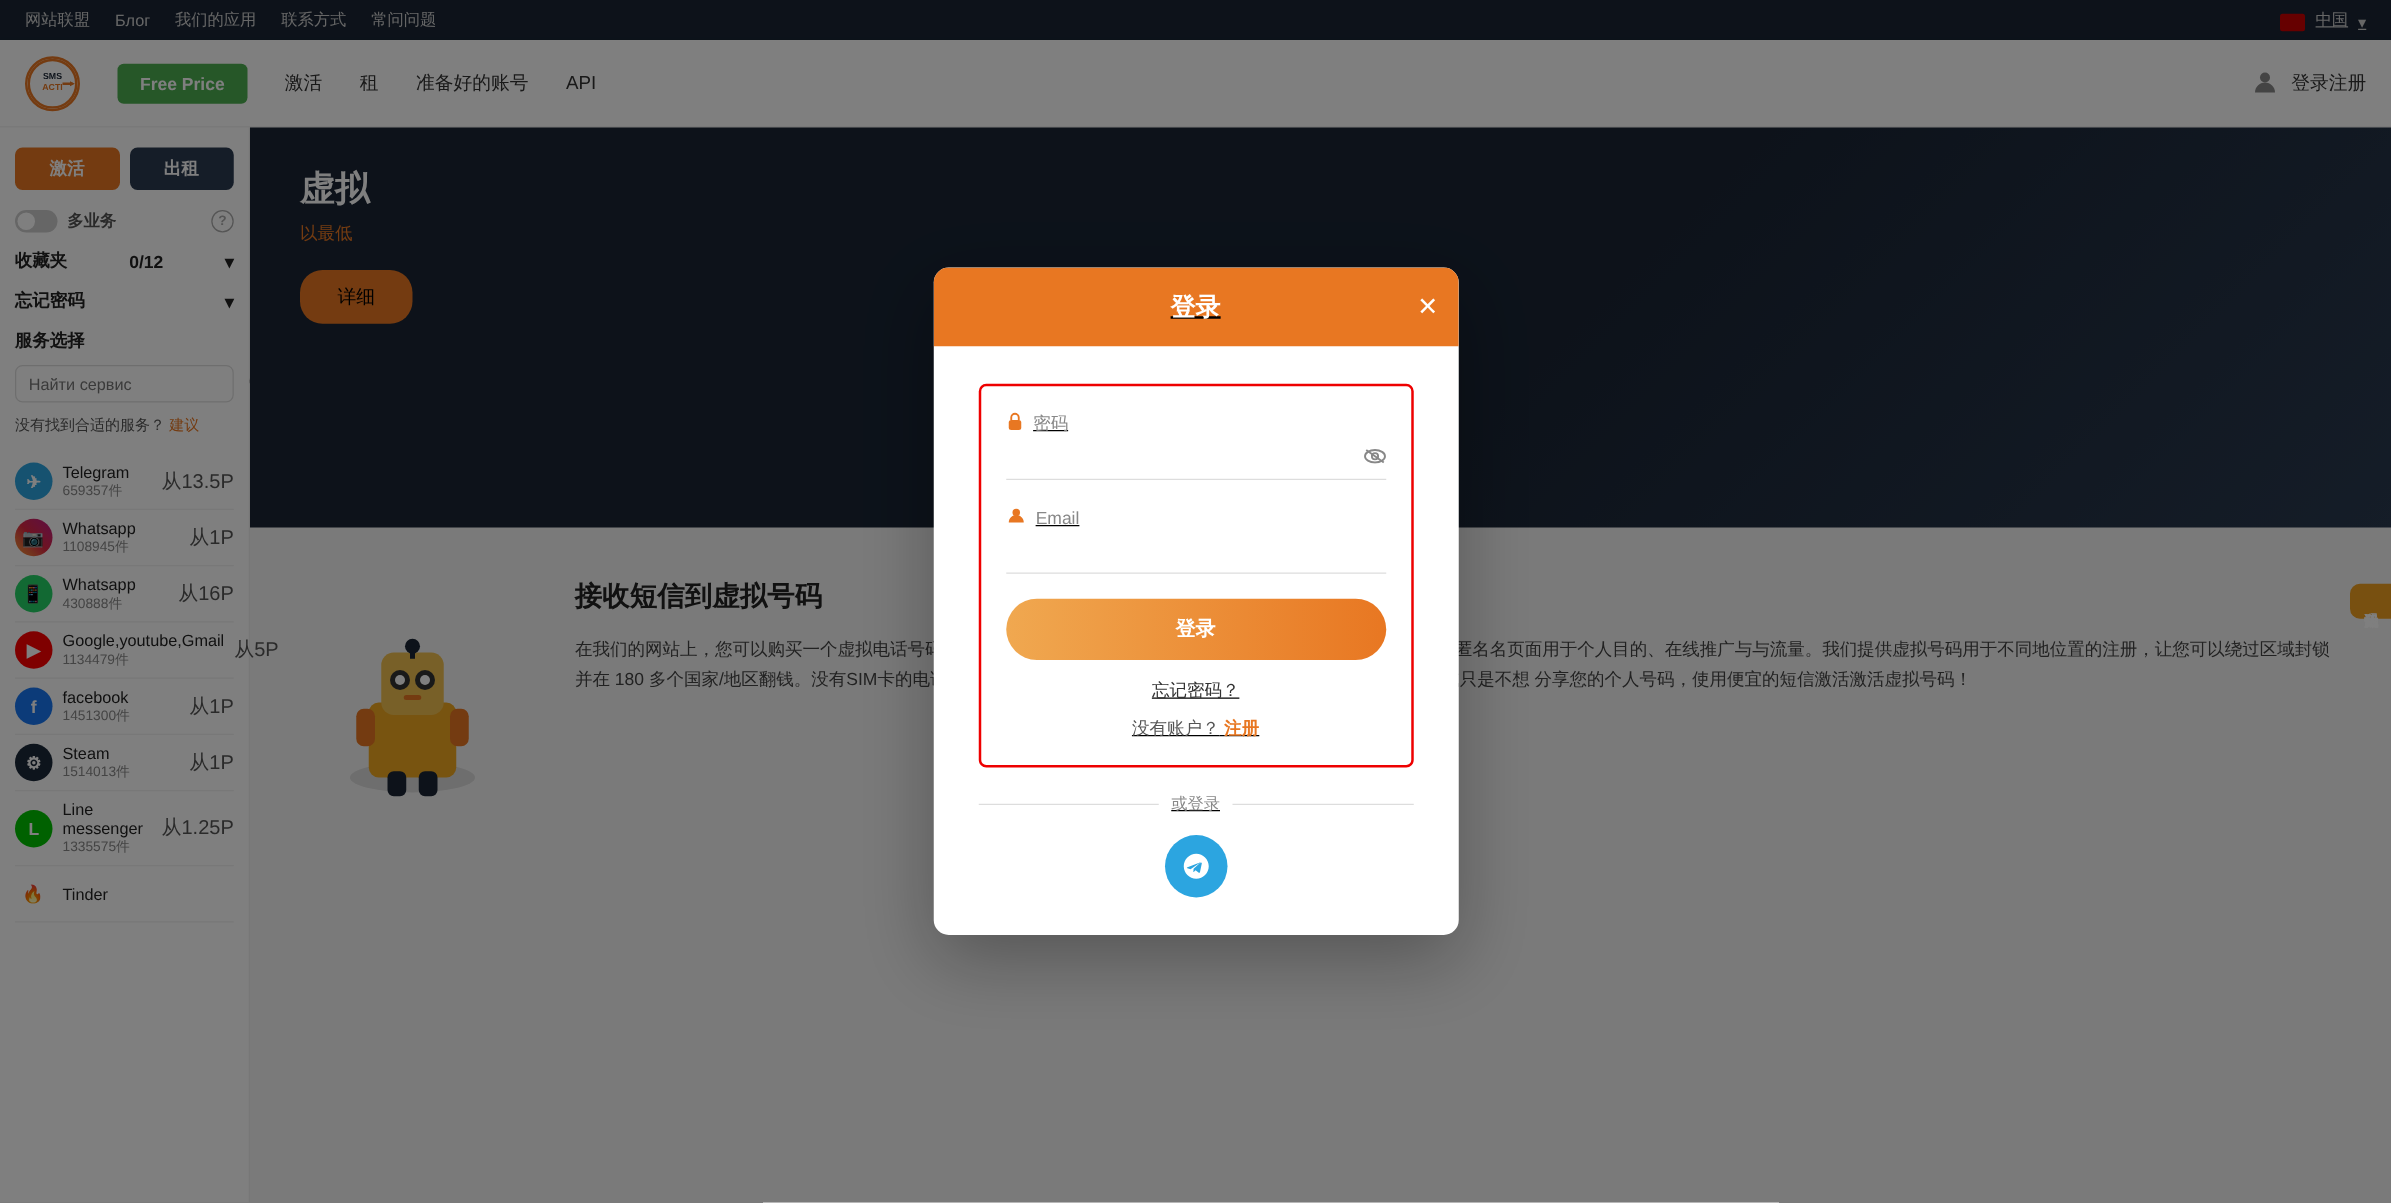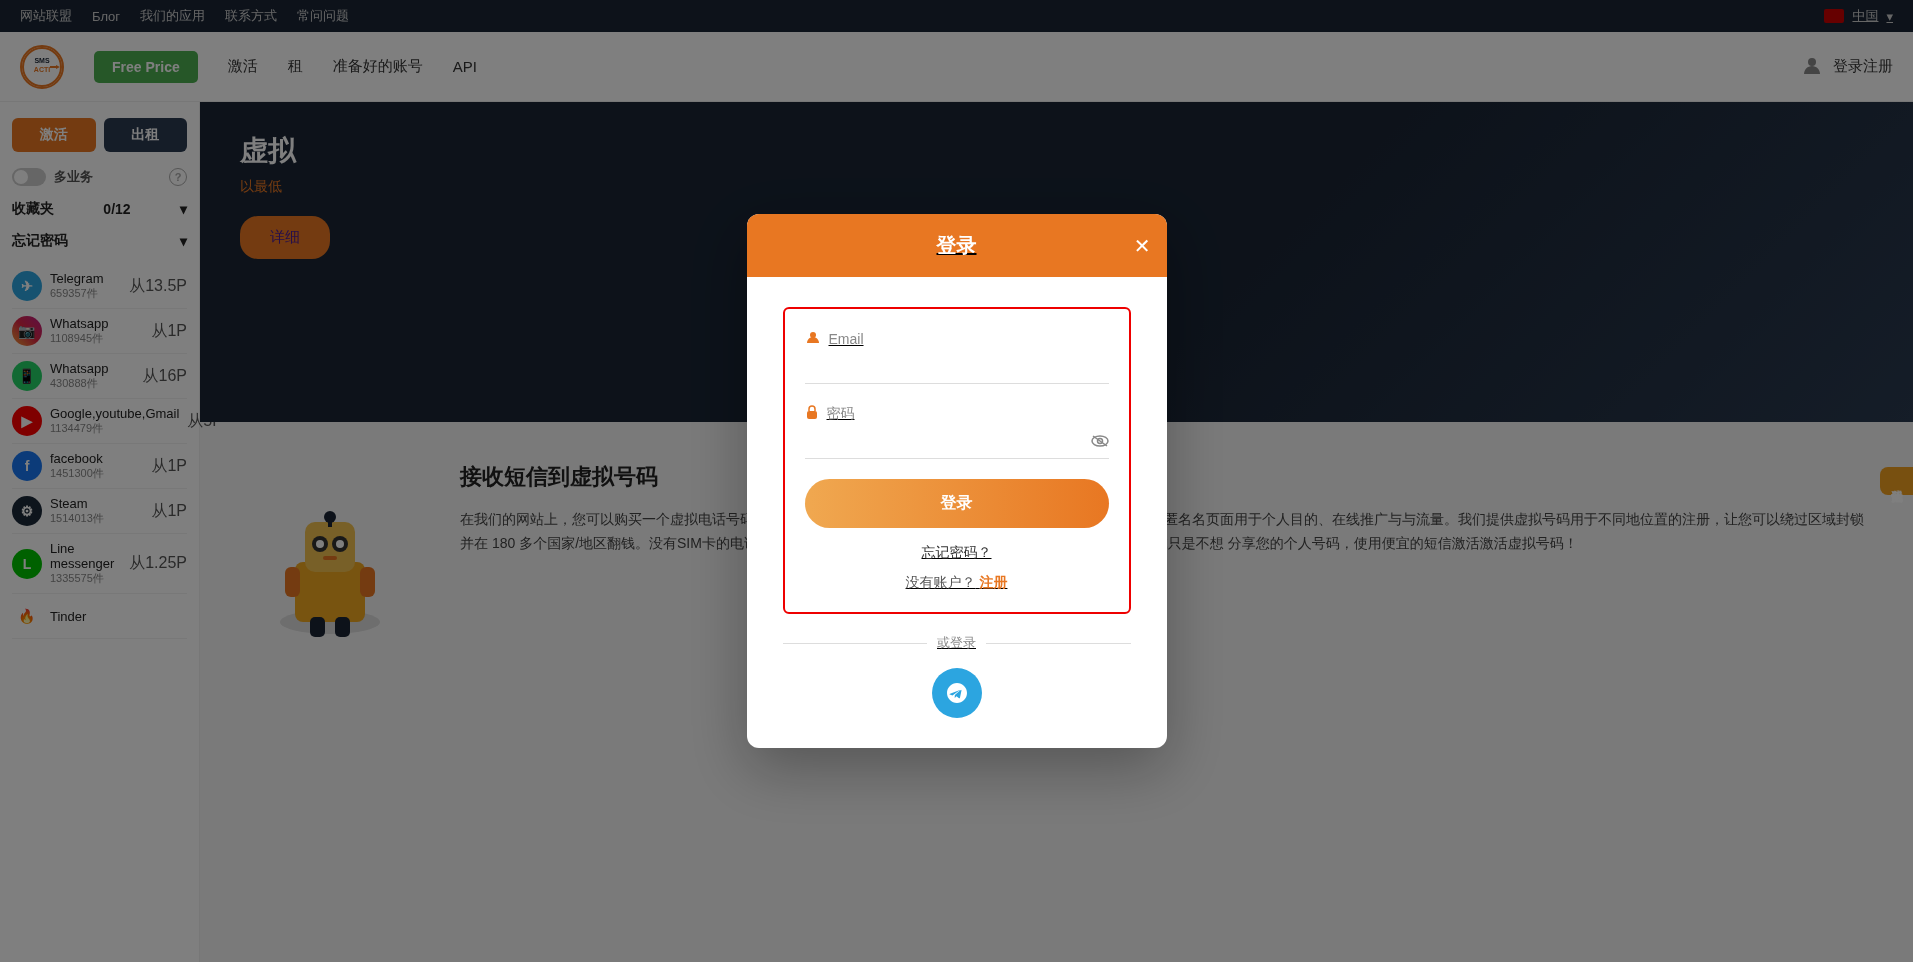--- a/index.html
+++ b/index.html
@@ -10,21 +10,21 @@
       background: #1a2535;
       color: #ccc;
       height: 32px;
       display: flex;
       align-items: center;
       padding: 0 20px;
       font-size: 13px;
       gap: 20px;
     }
     .top-nav a { color: #ccc; text-decoration: none; cursor: pointer; }
-    .top-nav-right { margin-left: auto; display: flex; align-items: center; gap: 8px; text-decoration: underline; }
+    .top-nav-right { margin-left: auto; display: flex; align-items: flex-end; gap: 8px; text-decoration: underline; }
     .country-flag { width: 20px; height: 14px; background: #c00; border-radius: 2px; display: inline-block; }
 
     
     .header {
       background: #fff;
       height: 70px;
       display: flex;
       align-items: center;
       padding: 0 20px;
       border-bottom: 1px solid #eee;
@@ -100,21 +100,21 @@
     .banner-area {
       background: linear-gradient(135deg, #1a2535 60%, #2a3a50 100%);
       padding: 30px 40px;
       color: #fff;
       position: relative;
       overflow: hidden;
       min-height: 320px;
     }
     .banner-title { font-size: 28px; font-weight: bold; margin-bottom: 8px; }
     .banner-sub { font-size: 14px; color: #e87722; margin-bottom: 20px; }
-    .banner-btn { background: #e87722; color: #4c1d95; border: none; border-radius: 18px; padding: 12px 30px; font-size: 15px; cursor: pointer; }
+    .banner-btn { background: #e87722; color: #000000; border: none; border-radius: 18px; padding: 12px 30px; font-size: 15px; cursor: pointer; }
 
     .banner-carousel-dots { display: flex; gap: 8px; align-items: center; position: absolute; bottom: 16px; left: 50%; transform: translateX(-50%); }
     .carousel-dot { width: 10px; height: 10px; border-radius: 50%; background: rgba(255,255,255,0.4); cursor: pointer; }
     .carousel-dot.active { background: #e87722; width: 14px; height: 14px; }
     .carousel-arrow { color: #fff; font-size: 20px; cursor: pointer; background: none; border: none; }
 
     
     .desc-section { padding: 40px; display: flex; gap: 40px; align-items: flex-start; }
     .desc-text { flex: 1; }
     .desc-text h2 { font-size: 22px; font-weight: bold; color: #222; margin-bottom: 16px; }
@@ -310,20 +310,32 @@
       </div>
     </div>
 
     <div class="sidebar-section">
       <div class="sidebar-section-header">
         <span>忘记密码</span>
         <span>▾</span>
       </div>
     </div>
 
+    <div class="sidebar-section">
+      <div class="sidebar-section-header">
+        <span>服务选择</span>
+      </div>
+      <div class="search-box">
+        <input type="text" placeholder="Найти сервис" style="">
+        <span class="search-icon">🔍</span>
+      </div>
+      <div class="suggest-link">
+        <span>没有找到合适的服务？</span> <a>建议</a>
+      </div>
+    </div>
 
     <div id="service-list">
         <div class="service-item">
     <div class="service-icon icon-telegram" style="color:#fff;font-size:14px;font-weight:bold;text-align:center;line-height:30px;">✈</div>
     <div class="service-info">
       <div class="service-name">Telegram</div>
       <div class="service-count">659357件</div>
     </div>
     <div class="service-price">从13.5P</div>
   </div>
@@ -441,33 +453,20 @@
 <div class="side-tab">免费激活代码</div>
 
 <div class="overlay">
   <div class="modal">
     <div class="modal-header">
       <span>登录</span>
       <button class="modal-close">✕</button>
     </div>
     <div class="modal-body">
       <div class="modal-form-section">
-        
-        <div class="input-group">
-          <label>
-            <span style="color:#e87722;">
-              <svg width="16" height="16" viewBox="0 0 16 16">
-                  <circle cx="8" cy="6" r="3" fill="#e87722"></circle>
-                  <path d="M2 14c0-3.3 2.7-6 6-6s6 2.7 6 6" fill="#e87722"></path>
-                </svg>
-            </span>
-            <span>Email</span>
-          </label>
-          <input type="email" style="">
-        </div>
         
         <div class="input-group">
           <label>
             <span style="color:#e87722;">
               <svg width="14" height="16" viewBox="0 0 14 16">
                   <rect x="2" y="7" width="10" height="8" rx="2" fill="#e87722"></rect>
                   <path d="M4 7V5a3 3 0 0 1 6 0v2" fill="none" stroke="#e87722" stroke-width="1.5"></path>
                 </svg>
             </span>
             <span>密码</span>
@@ -475,20 +474,33 @@
           <input type="password" style="">
           <span class="eye-icon">
             <svg width="18" height="12" viewBox="0 0 18 12">
                 <ellipse cx="9" cy="6" rx="8" ry="5" fill="none" stroke="#888" stroke-width="1.5"></ellipse>
                 <circle cx="9" cy="6" r="2.5" fill="none" stroke="#888" stroke-width="1.5"></circle>
                 <line x1="2" y1="1" x2="16" y2="11" stroke="#888" stroke-width="1.5"></line>
               </svg>
           </span>
         </div>
         
+        <div class="input-group">
+          <label>
+            <span style="color:#e87722;">
+              <svg width="16" height="16" viewBox="0 0 16 16">
+                  <circle cx="8" cy="6" r="3" fill="#e87722"></circle>
+                  <path d="M2 14c0-3.3 2.7-6 6-6s6 2.7 6 6" fill="#e87722"></path>
+                </svg>
+            </span>
+            <span>Email</span>
+          </label>
+          <input type="email" style="">
+        </div>
+        
         <button class="login-btn">登录</button>
         
         <div class="forgot-link">
           <a>忘记密码？</a>
         </div>
         
         <div class="register-line">
           <span>没有账户？</span>
           <a>注册</a>
         </div>

